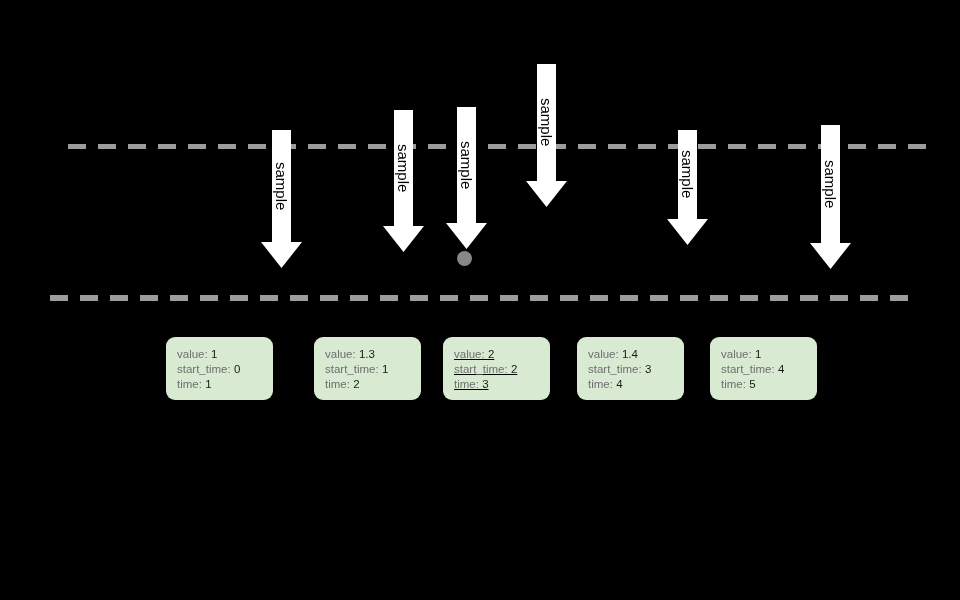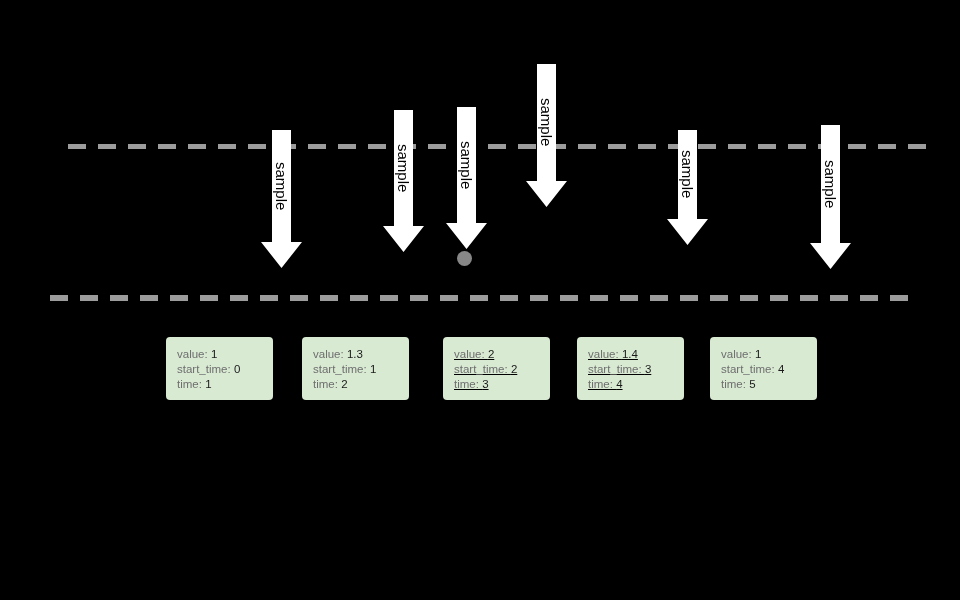--- a/index.html
+++ b/index.html
@@ -68,21 +68,21 @@
     border-radius: 50%;
   }
 
   
   .record-box {
     position: absolute;
     top: 337px;
     width: 107px;
     height: 63px;
     background: #d9ead3;
-    border-radius: 4px;
+    border-radius: 9px;
     box-sizing: border-box;
     padding: 10px 0 0 11px;
   }
   .record-line {
     font-size: 11.5px;
     line-height: 15px;
     color: #222222;
     white-space: nowrap;
   }
   .record-line .k {
@@ -140,31 +140,31 @@
     </div>
 
   <div id="event-dot" class="event-dot" style="left: 457px; top: 251px; width: 15px; height: 15px; background: rgb(135, 135, 135);"></div>
 
   <div id="record-layer">
       <div class="record-box" style="left: 166px;">
         <div class="record-line"><span class="k">value: </span><span class="v">1</span></div>
         <div class="record-line"><span class="k">start_time: </span><span class="v">0</span></div>
         <div class="record-line"><span class="k">time: </span><span class="v">1</span></div>
       </div>
-      <div class="record-box" style="left: 302px;">
+      <div class="record-box" style="left: 314px;">
         <div class="record-line"><span class="k">value: </span><span class="v">1.3</span></div>
         <div class="record-line"><span class="k">start_time: </span><span class="v">1</span></div>
         <div class="record-line"><span class="k">time: </span><span class="v">2</span></div>
       </div>
       <div class="record-box" style="left: 443px; text-decoration: underline;">
         <div class="record-line"><span class="k">value: </span><span class="v">2</span></div>
         <div class="record-line"><span class="k">start_time: </span><span class="v">2</span></div>
         <div class="record-line"><span class="k">time: </span><span class="v">3</span></div>
       </div>
-      <div class="record-box" style="left: 577px; text-decoration: underline;">
+      <div class="record-box" style="left: 577px;">
         <div class="record-line"><span class="k">value: </span><span class="v">1.4</span></div>
         <div class="record-line"><span class="k">start_time: </span><span class="v">3</span></div>
         <div class="record-line"><span class="k">time: </span><span class="v">4</span></div>
       </div>
       <div class="record-box" style="left: 710px;">
         <div class="record-line"><span class="k">value: </span><span class="v">1</span></div>
         <div class="record-line"><span class="k">start_time: </span><span class="v">4</span></div>
         <div class="record-line"><span class="k">time: </span><span class="v">5</span></div>
       </div>
     </div>

